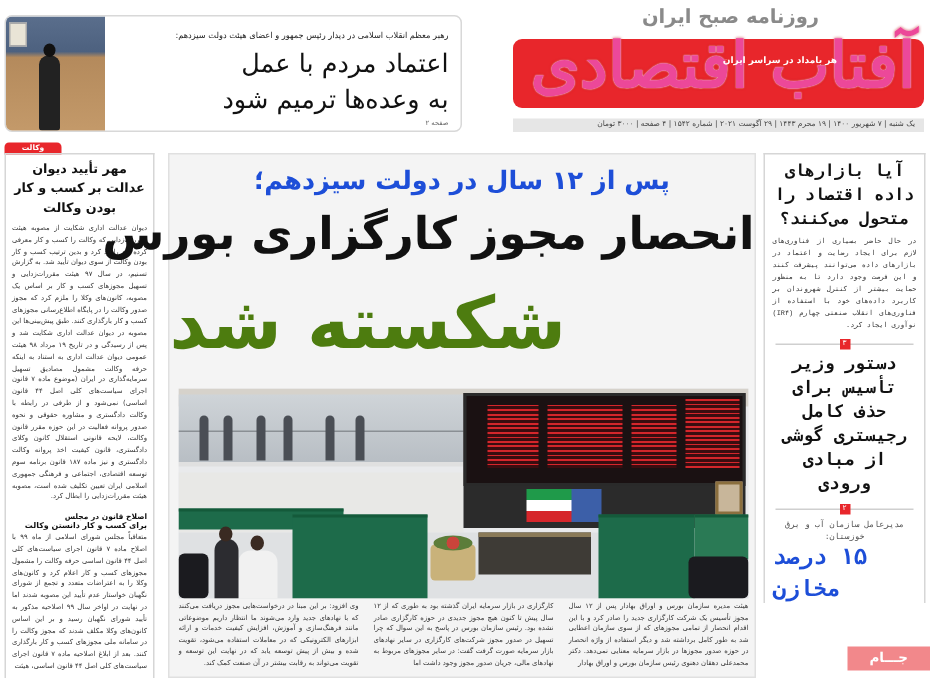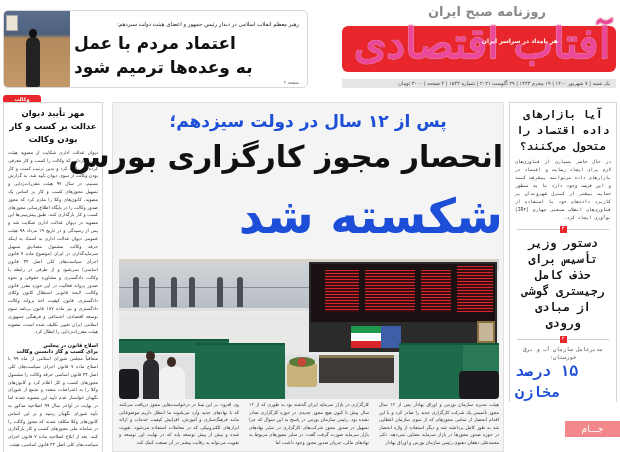--- a/index.html
+++ b/index.html
@@ -15,36 +15,36 @@
   .mast-tag { position: absolute; right: 58px; top: 33px; font-size: 6px; color: #ffffff; font-weight: bold; white-space: nowrap; z-index: 3;}
   .dateline { position: absolute; left: 342px; top: 79px; width: 274px; height: 9px; background: #e6e6e6; font-size: 5px; line-height: 9px; color: #444; padding-right: 6px; white-space: nowrap; overflow: hidden; }
 
   
   .top-box { position: absolute; left: 3px; top: 10px; width: 305px; height: 78px; border: 1px solid #d8d8d8; border-radius: 5px; background: #fff; overflow: hidden; }
   .top-photo { position: absolute; left: 0; top: 0; width: 66px; height: 78px; background: linear-gradient(180deg, #5a6e8c 0%, #4d617f 30%, #b48a5c 35%, #c49a6a 100%); }
   .top-photo .figure { position: absolute; left: 22px; top: 26px; width: 14px; height: 50px; background: #222; border-radius: 6px 6px 2px 2px; }
   .top-photo .figure::before { content: ""; position: absolute; left: 3px; top: -8px; width: 8px; height: 9px; background: #111; border-radius: 50%; }
   .top-photo .portrait { position: absolute; left: 2px; top: 4px; width: 12px; height: 16px; background: #e9e4d6; border: 1px solid #aaa; }
   .top-kicker { position: absolute; right: 8px; top: 10px; font-size: 5.5px; color: #222; white-space: nowrap; }
-  .top-headline { position: absolute; right: 8px; top: 20px; width: 225px; font-size: 17px; font-weight: bold; line-height: 24px; text-align: left; color: #111; }
+  .top-headline { position: absolute; right: 8px; top: 20px; width: 225px; font-size: 17px; font-weight: normal; line-height: 24px; text-align: right; color: #111; }
   .top-ref { position: absolute; right: 8px; top: 69px; font-size: 4.5px; color: #666; }
 
   
   .left-tab { position: absolute; left: 3px; top: 95px; width: 38px; height: 8px; background: #e8262b; border-radius: 3px 3px 0 0; color: #fff; font-size: 5px; text-align: center; line-height: 8px; font-weight: bold; }
   .left-col { position: absolute; left: 3px; top: 102px; width: 100px; height: 350px; border: 1px solid #d6d6d6; border-bottom: none; padding: 4px 4px 0 4px; overflow: hidden; }
   .left-headline { font-size: 8.5px; font-weight: bold; text-align: center; line-height: 13px; color: #111; margin-bottom: 3px; }
   .body-text { font-size: 4.6px; line-height: 7.8px; color: #333; text-align: justify; }
   .left-sub1 { font-size: 5px; font-weight: bold; margin-top: 6px; color: #111; }
   .left-sub2 { font-size: 5.3px; font-weight: bold; color: #111; margin-bottom: 1px; }
 
   
   .lead { position: absolute; left: 112px; top: 102px; width: 392px; height: 350px; background: #f4f4f4; border: 1px solid #e0e0e0; }
   .lead-kicker { position: absolute; right: 0; left: 0; top: 8px; text-align: center; color: #1d4ed8; font-size: 17px; font-weight: bold; }
   .lead-h1 { position: absolute; right: 0; left: 0; top: 36px; text-align: right; color: #111; font-size: 30px; font-weight: bold; letter-spacing: -0.5px; white-space: nowrap; }
-  .lead-h2 { position: absolute; right: 0; left: 0; top: 82px; text-align: right; color: #1d4ed8; font-size: 48px; font-weight: bold; line-height: 62px; }
+  .lead-h2 { position: absolute; right: 0; left: 0; top: 82px; text-align: left; color: #4d7c0f; font-size: 48px; font-weight: bold; line-height: 62px; }
   .lead-photo { position: absolute; left: 6px; top: 156px; width: 380px; height: 140px; background: #e9eaec; overflow: hidden; }
   .ph-ceiling { position: absolute; left: 0; top: 0; width: 380px; height: 12px; background: #d6d2cb; }
   .ph-gallery { position: absolute; left: 0; top: 4px; width: 190px; height: 48px; background: linear-gradient(180deg,#cfd4d8,#b8bec4); border-bottom: 3px solid #e0e0e0; }
   .ph-gallery .rail { position: absolute; left: 0; top: 24px; width: 190px; height: 1px; background: #8a8f94; }
   .ph-ppl { position: absolute; top: 14px; width: 6px; height: 30px; background: #4a4e55; border-radius: 3px 3px 0 0; }
   .ph-wall { position: absolute; left: 0; top: 56px; width: 190px; height: 40px; background: #e8e8e6; }
   .ph-board { position: absolute; left: 190px; top: 3px; width: 188px; height: 62px; background: #1a1112; border: 2px solid #2a2a2a; }
   .ph-board .scr { position: absolute; top: 6px; height: 42px; background: repeating-linear-gradient(180deg, #d4262b 0 1px, #3a0d10 1px 3px); }
   .ph-board2 { position: absolute; left: 190px; top: 65px; width: 188px; height: 28px; background: #2b2b2b; }
   .ph-flag { position: absolute; left: 232px; top: 67px; width: 48px; height: 22px; background: linear-gradient(180deg,#1f9a4a 0 33%, #ffffff 33% 66%, #d6262b 66%); }
@@ -64,21 +64,21 @@
   
   .right-col { position: absolute; left: 509px; top: 102px; width: 108px; height: 300px; border: 1px solid #d6d6d6; border-bottom: none; background: #fff; padding: 4px 5px 0 5px; overflow: hidden; font-family: Liberation Mono, monospace; }
   .r-h1 { font-size: 11px; font-weight: bold; text-align: center; line-height: 16px; color: #111; }
   .r-body { font-size: 4.6px; line-height: 8px; color: #333; text-align: justify; margin-top: 3px; }
   .r-marker { display: flex; align-items: center; justify-content: center; margin: 4px 0 3px 0; position: relative; height: 7px; }
   .r-marker::before { content: ""; position: absolute; left: 2px; right: 2px; top: 3px; height: 1px; background: #cfcfcf; }
   .r-marker span { position: relative; width: 7px; height: 7px; background: #e8262b; color: #fff; font-size: 5px; line-height: 7px; text-align: center; }
   .r-h2 { font-size: 11.5px; font-weight: bold; text-align: center; line-height: 16px; color: #111; }
   .r-kicker { font-size: 5.5px; text-align: center; color: #555; line-height: 8px; }
   .r-h3 { font-size: 15px; font-weight: bold; text-align: left; line-height: 21px; color: #1d4ed8; }
-  .watermark { position: absolute; left: 565px; top: 421px; width: 55px; height: 16px; background: rgba(232,38,43,0.55); color: #fff; font-size: 9px; font-weight: normal; text-align: center; line-height: 16px; }
+  .watermark { position: absolute; left: 565px; top: 431px; width: 55px; height: 16px; background: rgba(232,38,43,0.55); color: #fff; font-size: 9px; font-weight: bold; text-align: center; line-height: 16px; }
 </style>
 </head>
 <body>
 
 <div class="masthead">
   <div class="mast-band"></div>
   <div class="mast-swash"></div>
   <div class="mast-title">آفتاب اقتصادی</div>
   <div class="mast-sub">روزنامه صبح ایران</div>
   <div class="mast-tag">هر بامداد در سراسر ایران</div>

